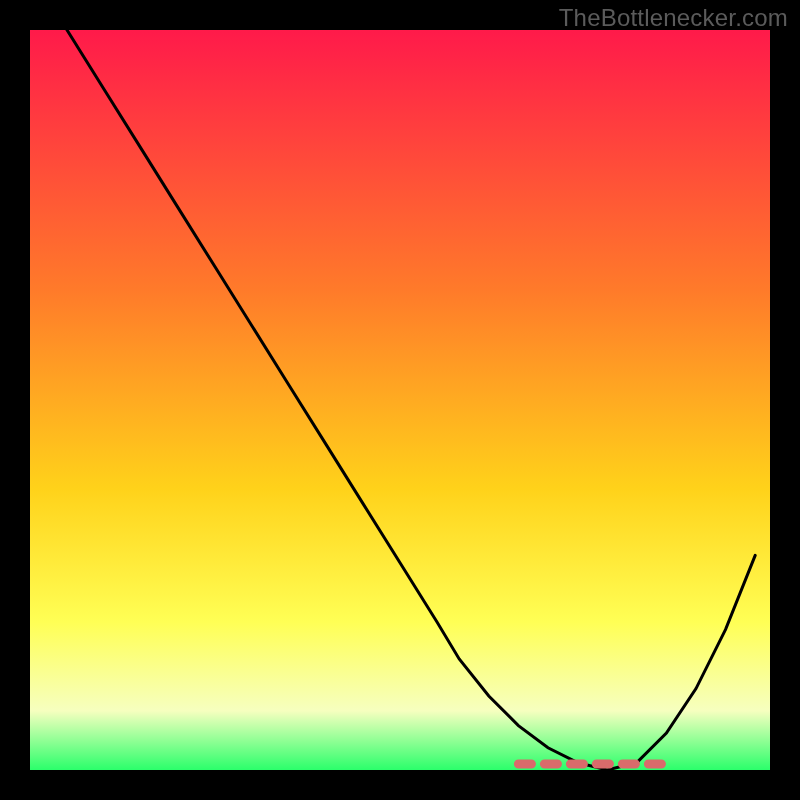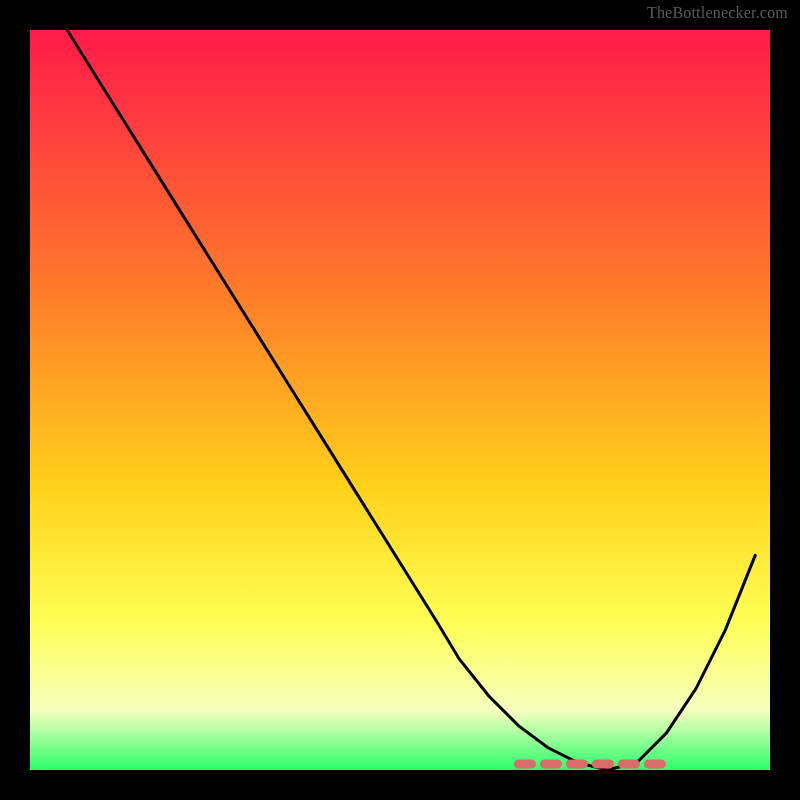--- a/index.html
+++ b/index.html
@@ -15,23 +15,23 @@
     position: relative;
     width: 800px;
     height: 800px;
     background: #000;
   }
   .watermark {
     position: absolute;
     top: 4px;
     right: 12px;
     color: #5b5b5b;
-    font-size: 16px;
+    font-size: 24px;
     font-weight: 500;
-    font-family: Liberation Serif, serif;
+    font-family: Liberation Sans, sans-serif;
     letter-spacing: 0.2px;
   }
   .plot-area {
     position: absolute;
     left: 30px;
     top: 30px;
     width: 740px;
     height: 740px;
   }
   .gradient {

